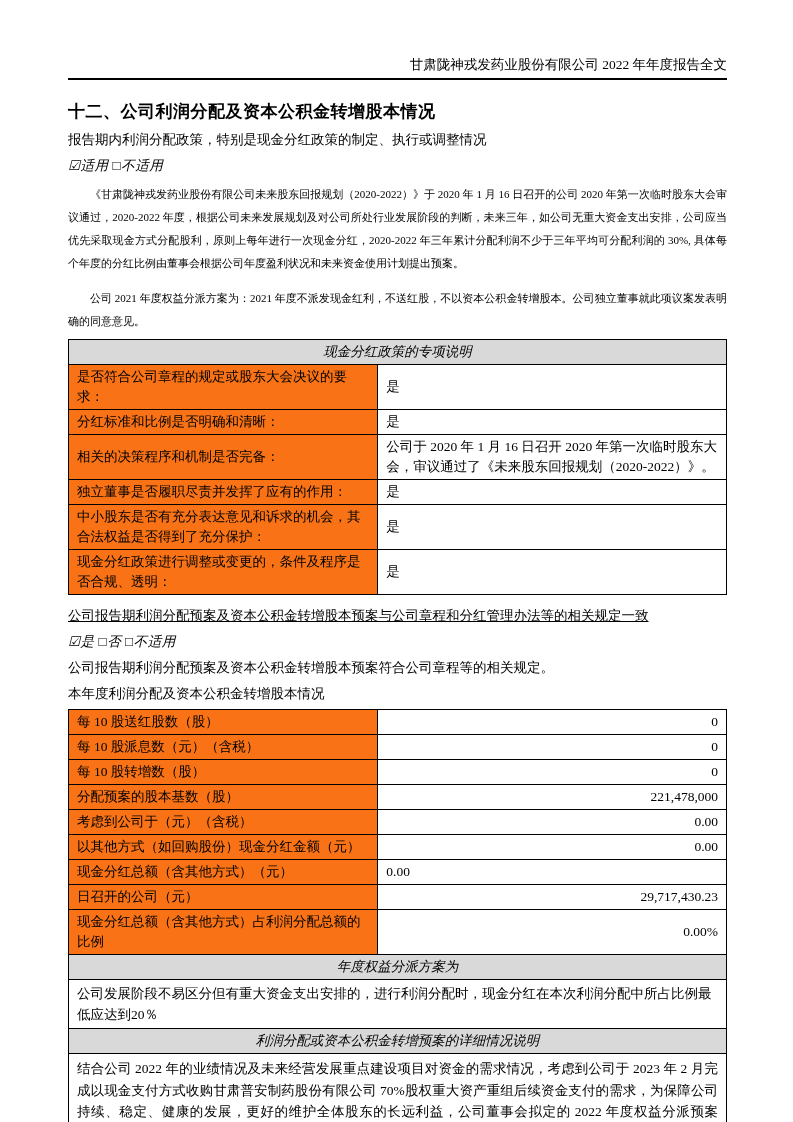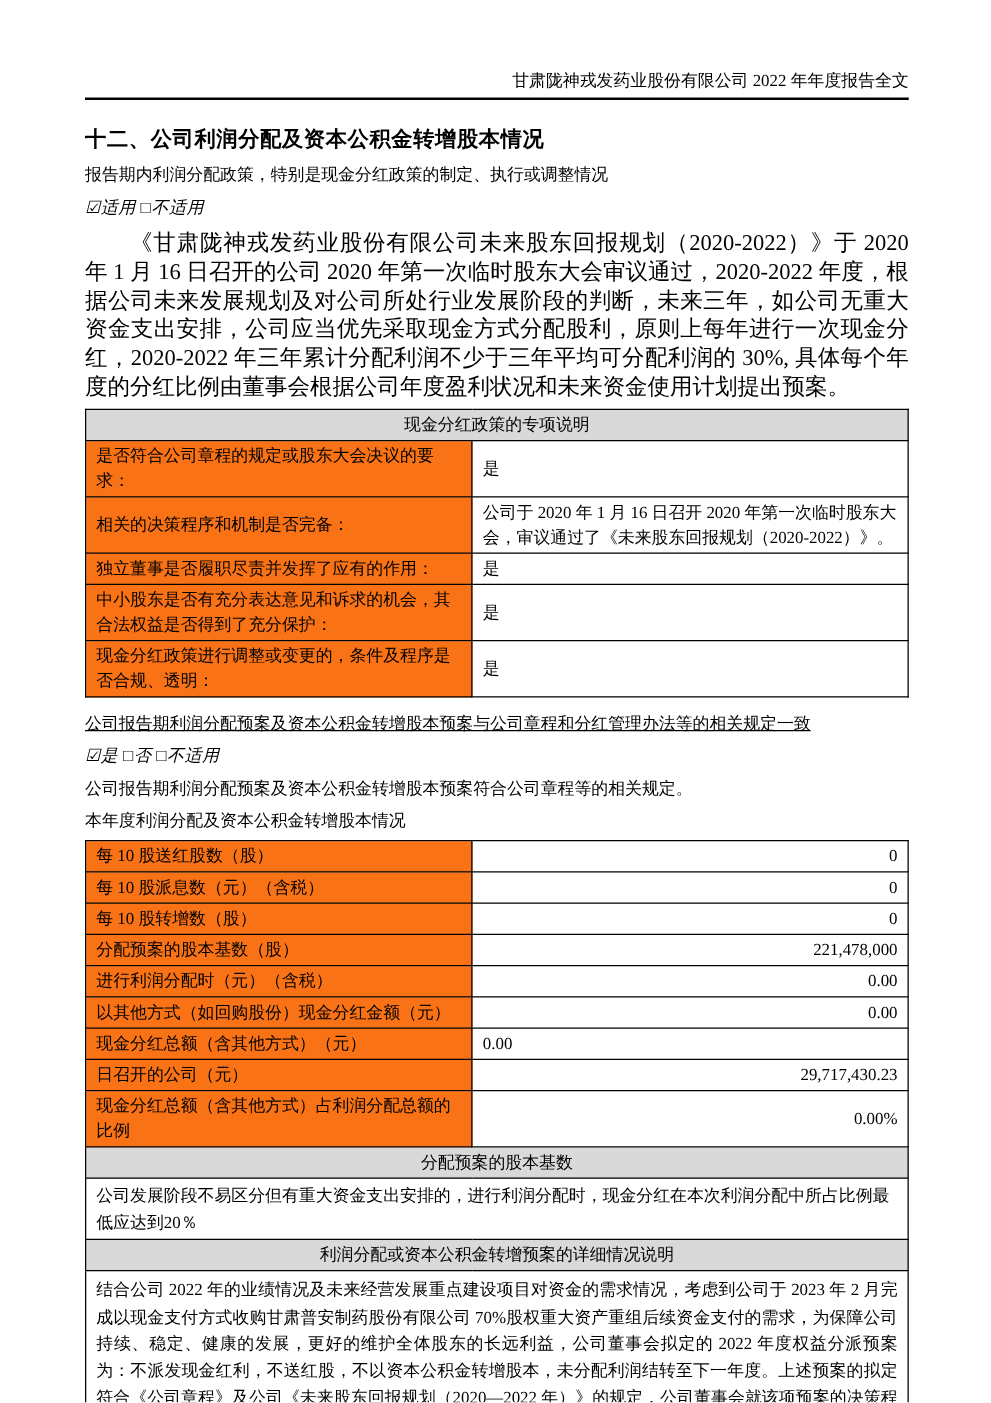--- a/index.html
+++ b/index.html
@@ -30,70 +30,75 @@
     margin: 20px 0 0 0;
     letter-spacing: 0.5px;
   }
   .line {
     font-size: 13.5px;
     line-height: 18px;
     margin: 8px 0 0 0;
   }
   .checks { letter-spacing: 0.5px; font-style: italic; }
   .para {
-    font-size: 18px;
+    font-size: 11px;
     line-height: 23px;
     text-align: justify;
     text-indent: 2em;
     margin: 8px 0 0 0;
   }
   .para + .para { margin-top: 12px; }
   .tbl {
     width: 100%;
     border-collapse: collapse;
     font-size: 13.5px;
     margin-top: 6px;
     border: 1px solid #000;
   }
   .tbl td {
     border: 1px solid #000;
     padding: 2px 8px;
     line-height: 20px;
     vertical-align: middle;
   }
   td.lab { width: 47%; background: #f97316; }
-  td.head { background: #d9d9d9; text-align: center; }
+  td.head { background: #d9d9d9; text-align: center; font-style: italic; }
   td.num { text-align: right; }
   td.note { line-height: 21px; padding: 3px 8px; }
   td.detail { text-align: justify; line-height: 21.5px; padding: 4px 8px 6px 8px; }
   .mt { margin-top: 12px; text-decoration: underline; }
 </style>
 </head>
 <body>
 
 <div class="page">
 
   <div class="doc-header">
     <span>甘肃陇神戎发药业股份有限公司 2022 年年度报告全文</span>
   </div>
 
   <h1 class="section-title">十二、公司利润分配及资本公积金转增股本情况</h1>
 
   <p class="line">报告期内利润分配政策，特别是现金分红政策的制定、执行或调整情况</p>
   <p class="line checks">☑适用 □不适用</p>
 
   <p class="para">《甘肃陇神戎发药业股份有限公司未来股东回报规划（2020-2022）》于 2020 年 1 月 16 日召开的公司 2020 年第一次临时股东大会审议通过，2020-2022 年度，根据公司未来发展规划及对公司所处行业发展阶段的判断，未来三年，如公司无重大资金支出安排，公司应当优先采取现金方式分配股利，原则上每年进行一次现金分红，2020-2022 年三年累计分配利润不少于三年平均可分配利润的 30%, 具体每个年度的分红比例由董事会根据公司年度盈利状况和未来资金使用计划提出预案。</p>
+  <p class="para">公司 2021 年度权益分派方案为：2021 年度不派发现金红利，不送红股，不以资本公积金转增股本。公司独立董事就此项议案发表明确的同意意见。</p>
 
   <table class="tbl">
     <tbody>
       <tr>
         <td colspan="2" class="head">现金分红政策的专项说明</td>
       </tr>
       <tr>
         <td class="lab">是否符合公司章程的规定或股东大会决议的要求：</td>
+        <td class="val">是</td>
+      </tr>
+      <tr>
+        <td class="lab">分红标准和比例是否明确和清晰：</td>
         <td class="val">是</td>
       </tr>
       <tr>
         <td class="lab">相关的决策程序和机制是否完备：</td>
         <td class="val">公司于 2020 年 1 月 16 日召开 2020 年第一次临时股东大会，审议通过了《未来股东回报规划（2020-2022）》。</td>
       </tr>
       <tr>
         <td class="lab">独立董事是否履职尽责并发挥了应有的作用：</td>
         <td class="val">是</td>
       </tr>
@@ -125,41 +130,41 @@
       </tr>
       <tr>
         <td class="lab">每 10 股转增数（股）</td>
         <td class="val num">0</td>
       </tr>
       <tr>
         <td class="lab">分配预案的股本基数（股）</td>
         <td class="val num">221,478,000</td>
       </tr>
       <tr>
-        <td class="lab">进行利润分配时（元）（含税）</td>
+        <td class="lab">考虑到公司于（元）（含税）</td>
         <td class="val num">0.00</td>
       </tr>
       <tr>
         <td class="lab">以其他方式（如回购股份）现金分红金额（元）</td>
         <td class="val num">0.00</td>
       </tr>
       <tr>
         <td class="lab">现金分红总额（含其他方式）（元）</td>
         <td class="val">0.00</td>
       </tr>
       <tr>
         <td class="lab">日召开的公司（元）</td>
         <td class="val num">29,717,430.23</td>
       </tr>
       <tr>
         <td class="lab">现金分红总额（含其他方式）占利润分配总额的比例</td>
         <td class="val num">0.00%</td>
       </tr>
       <tr>
-        <td colspan="2" class="head">分配预案的股本基数</td>
+        <td colspan="2" class="head">年度权益分派方案为</td>
       </tr>
       <tr>
         <td colspan="2" class="note">公司发展阶段不易区分但有重大资金支出安排的，进行利润分配时，现金分红在本次利润分配中所占比例最低应达到20％</td>
       </tr>
       <tr>
         <td colspan="2" class="head">利润分配或资本公积金转增预案的详细情况说明</td>
       </tr>
       <tr>
         <td colspan="2" class="detail">结合公司 2022 年的业绩情况及未来经营发展重点建设项目对资金的需求情况，考虑到公司于 2023 年 2 月完成以现金支付方式收购甘肃普安制药股份有限公司 70%股权重大资产重组后续资金支付的需求，为保障公司持续、稳定、健康的发展，更好的维护全体股东的长远利益，公司董事会拟定的 2022 年度权益分派预案为：不派发现金红利，不送红股，不以资本公积金转增股本，未分配利润结转至下一年度。上述预案的拟定符合《公司章程》及公司《未来股东回报规划（2020—2022 年）》的规定，公司董事会就该项预案的决策程序符合相关法律法规以及《公司章程》的有关规定，符合公司及全体股东的利益，不存在损害中小股东合法权益的情形，公司独立董事就此项预案发表了明确的同意意见。</td>
       </tr>

